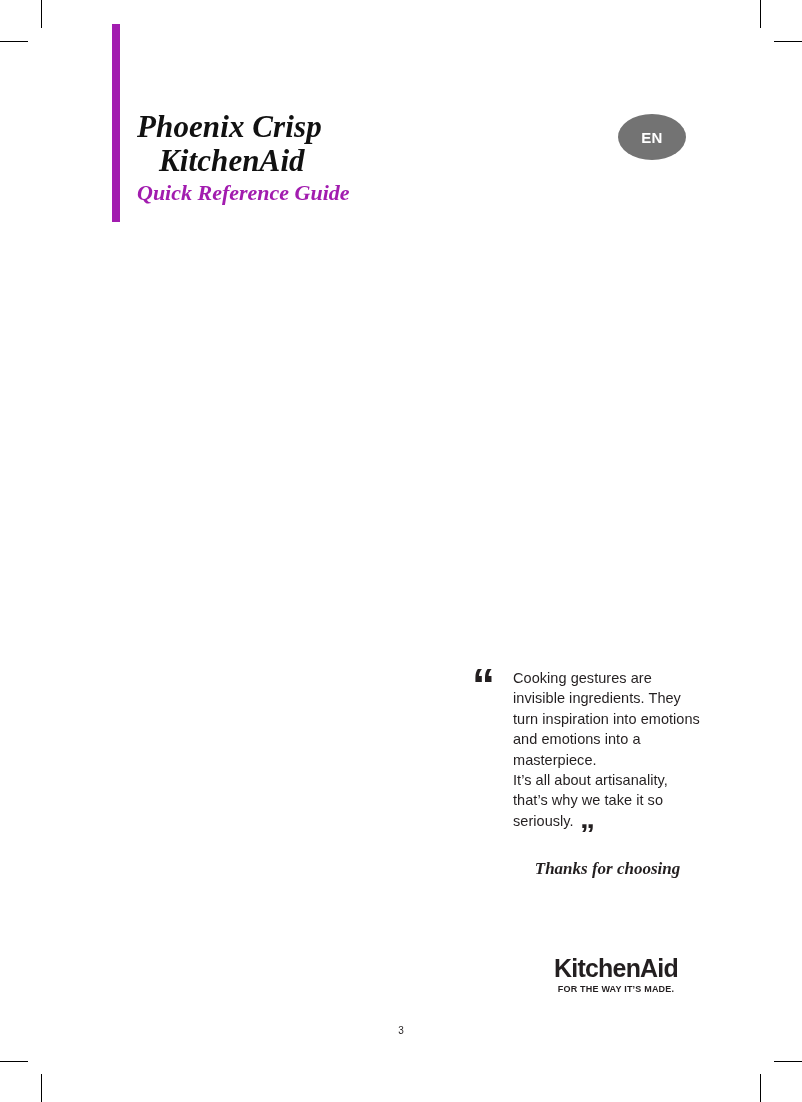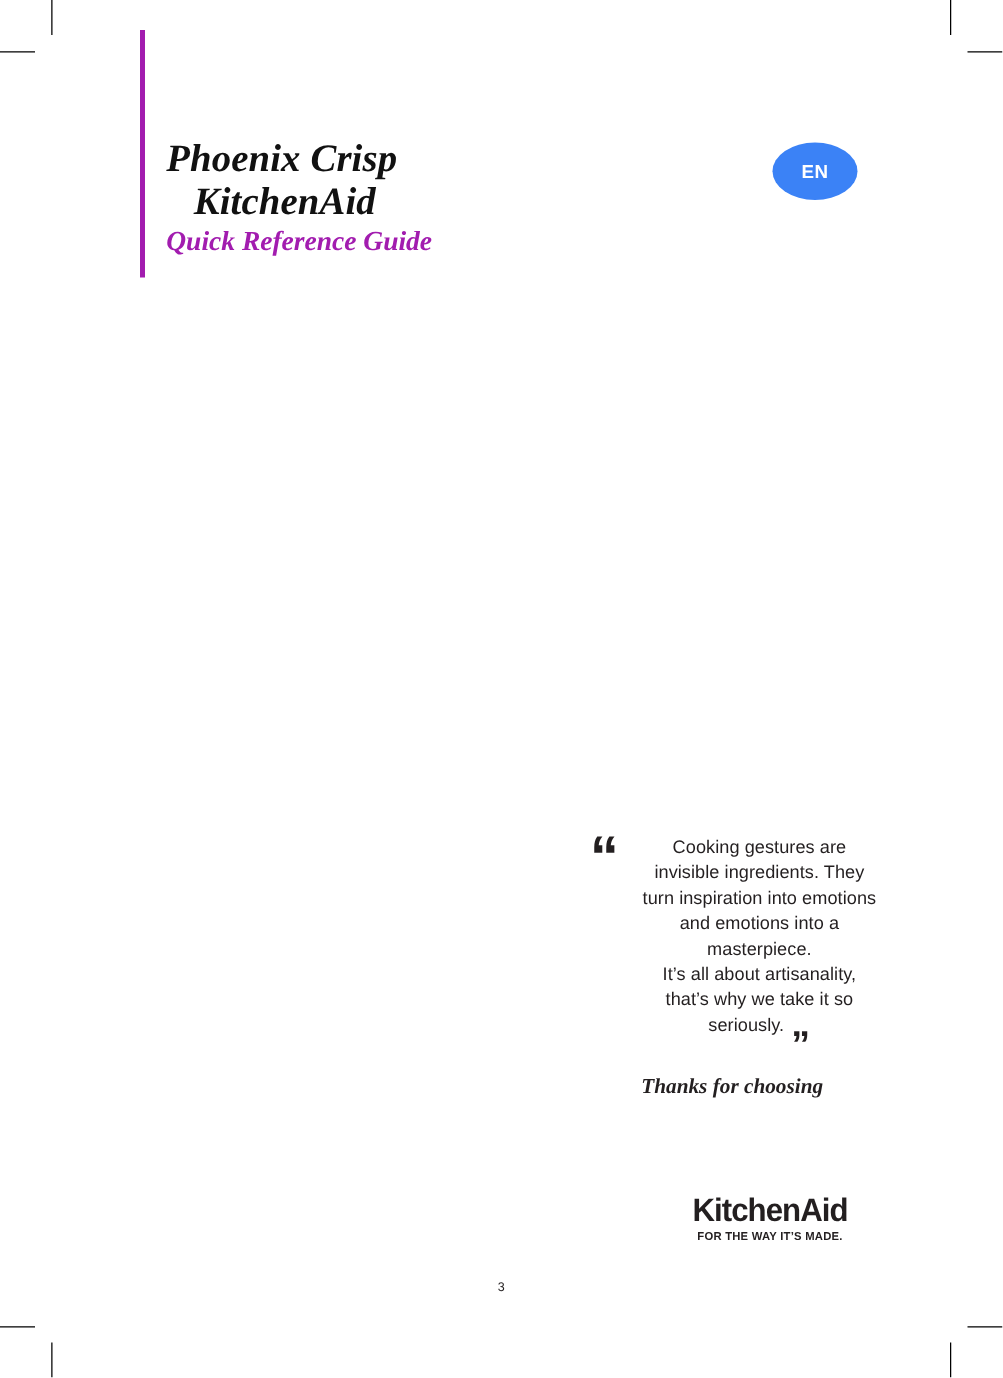--- a/index.html
+++ b/index.html
@@ -24,21 +24,21 @@
   .crop.v { width: 1px; height: 28px; }
   .crop.h { height: 1px; width: 28px; }
 
   
   .title-block {
     position: absolute;
     left: 112px;
     top: 24px;
     width: 420px;
     padding-left: 17px;
-    border-left: 4px solid #a21caf;
+    border-left: 8px solid #a21caf;
     height: 198px;
     box-sizing: border-box;
   }
   .title-block .pad {
     padding-top: 86px;
   }
   .doc-title {
     font-family: "Liberation Serif", serif;
     font-style: italic;
     font-weight: bold;
@@ -64,21 +64,21 @@
   }
 
   
   .lang-badge {
     position: absolute;
     left: 618px;
     top: 114px;
     width: 68px;
     height: 46px;
     border-radius: 50%;
-    background: #3b82f6;
+    background: #737373;
     color: #ffffff;
     font-size: 15px;
     font-weight: bold;
     letter-spacing: 0.4px;
     display: flex;
     align-items: center;
     justify-content: center;
   }
 
   
@@ -98,21 +98,20 @@
     line-height: 46px;
     color: #231f20;
   }
   .quote-text {
     margin: 0;
     padding-left: 41px;
     font-size: 14.5px;
     line-height: 20.4px;
     color: #231f20;
     letter-spacing: 0.05px;
-    text-align: center;
   }
   .quote-text .para2 {
     display: block;
   }
   .quote-mark-close {
     display: inline-block;
     transform: rotate(180deg) translateY(-6px);
     font-weight: bold;
     font-size: 30px;
     line-height: 0;
@@ -121,20 +120,21 @@
     color: #231f20;
   }
   .thanks {
     margin: 28px 0 0 0;
     padding-left: 41px;
     font-family: "Liberation Serif", serif;
     font-style: italic;
     font-weight: bold;
     font-size: 17px;
     color: #231f20;
+    text-align: center;
   }
 
   
   .brand {
     position: absolute;
     left: 540px;
     top: 954px;
     width: 152px;
     text-align: center;
   }

